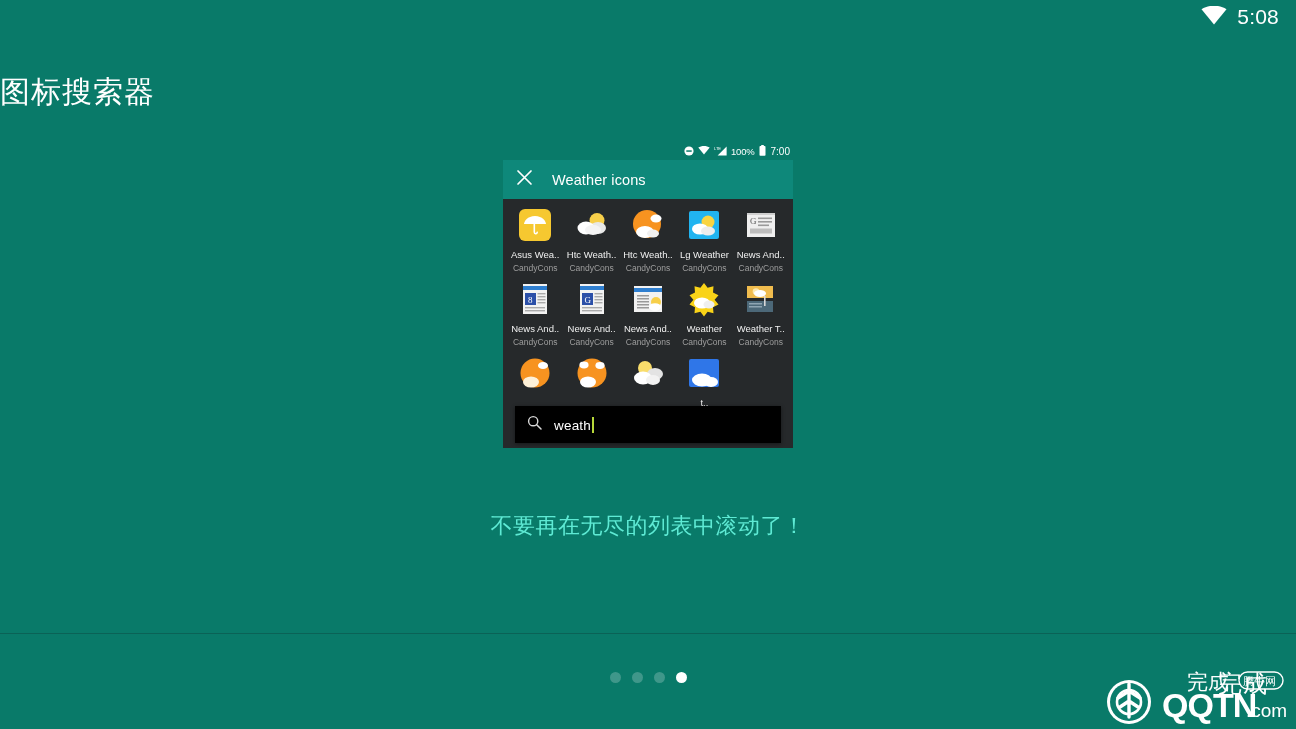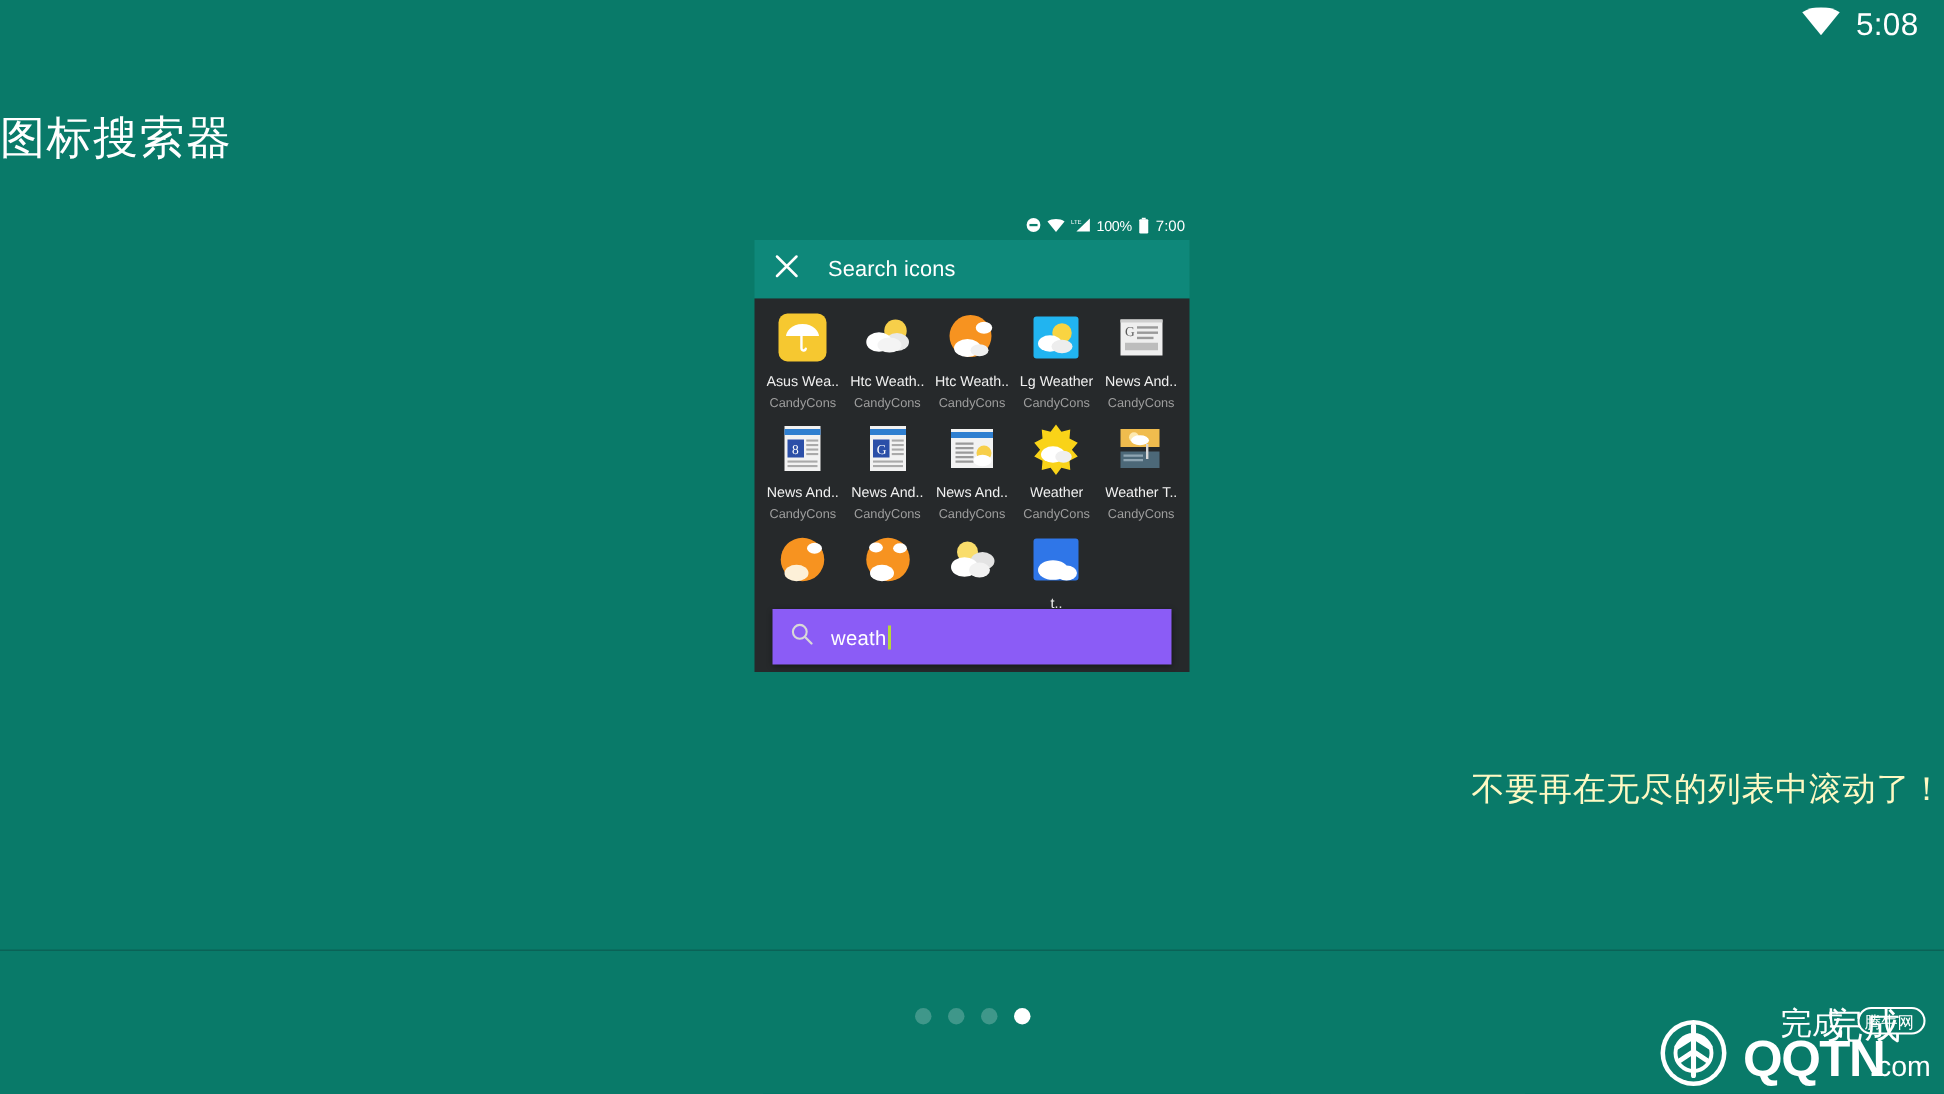--- a/index.html
+++ b/index.html
@@ -107,21 +107,21 @@
     font-size: 8.5px;
     line-height: 10px;
     white-space: nowrap;
   }
 
   
   #mock-search {
     position: absolute;
     left: 12px; right: 12px; bottom: 5px;
     height: 37px;
-    background: #8b5cf6;
+    background: #000000;
     display: flex; align-items: center;
     padding-left: 12px;
     gap: 12px;
     box-shadow: 0 1px 4px rgba(0,0,0,.45);
   }
   #mock-search .q-text {
     color: #ffffff;
     font-size: 13.5px;
     letter-spacing: .2px;
     position: relative;
@@ -131,22 +131,22 @@
     width: 2px; height: 16px;
     background: #b7d73a;
     vertical-align: -3px;
     margin-left: 1px;
   }
 
   
   #description {
     position: absolute;
     top: 510px; left: 0; right: 0;
-    text-align: right;
-    color: #fef9c3;
+    text-align: center;
+    color: #5eead4;
     font-size: 22px;
     line-height: 31px;
     letter-spacing: .5px;
   }
 
   
   #divider {
     position: absolute;
     left: 0; right: 0; top: 633px; height: 1px;
     background: #0a6256;
@@ -222,21 +222,21 @@
       </span>
       <span class="mtime">7:00</span>
     </div>
 
     <div id="mock-header">
       <span>
         <svg width="17" height="17" viewBox="0 0 17 17">
           <path d="M2 2 L15 15 M15 2 L2 15" stroke="#ffffff" stroke-width="1.7" stroke-linecap="round"></path>
         </svg>
       </span>
-      <span class="hdr-title">Search icons</span>
+      <span class="hdr-title">Weather icons</span>
     </div>
 
     <div id="mock-body">
 
       <div class="grid-row">
 
         <div class="grid-cell">
           <svg class="cell-icon" viewBox="0 0 38 38">
             <rect x="3" y="3" width="32" height="32" rx="6" fill="#f6c830"></rect>
             <path d="M19 10 C11.5 10 8 15.5 8 18 L30 18 C30 15.5 26.5 10 19 10 Z" fill="#ffffff"></path>

